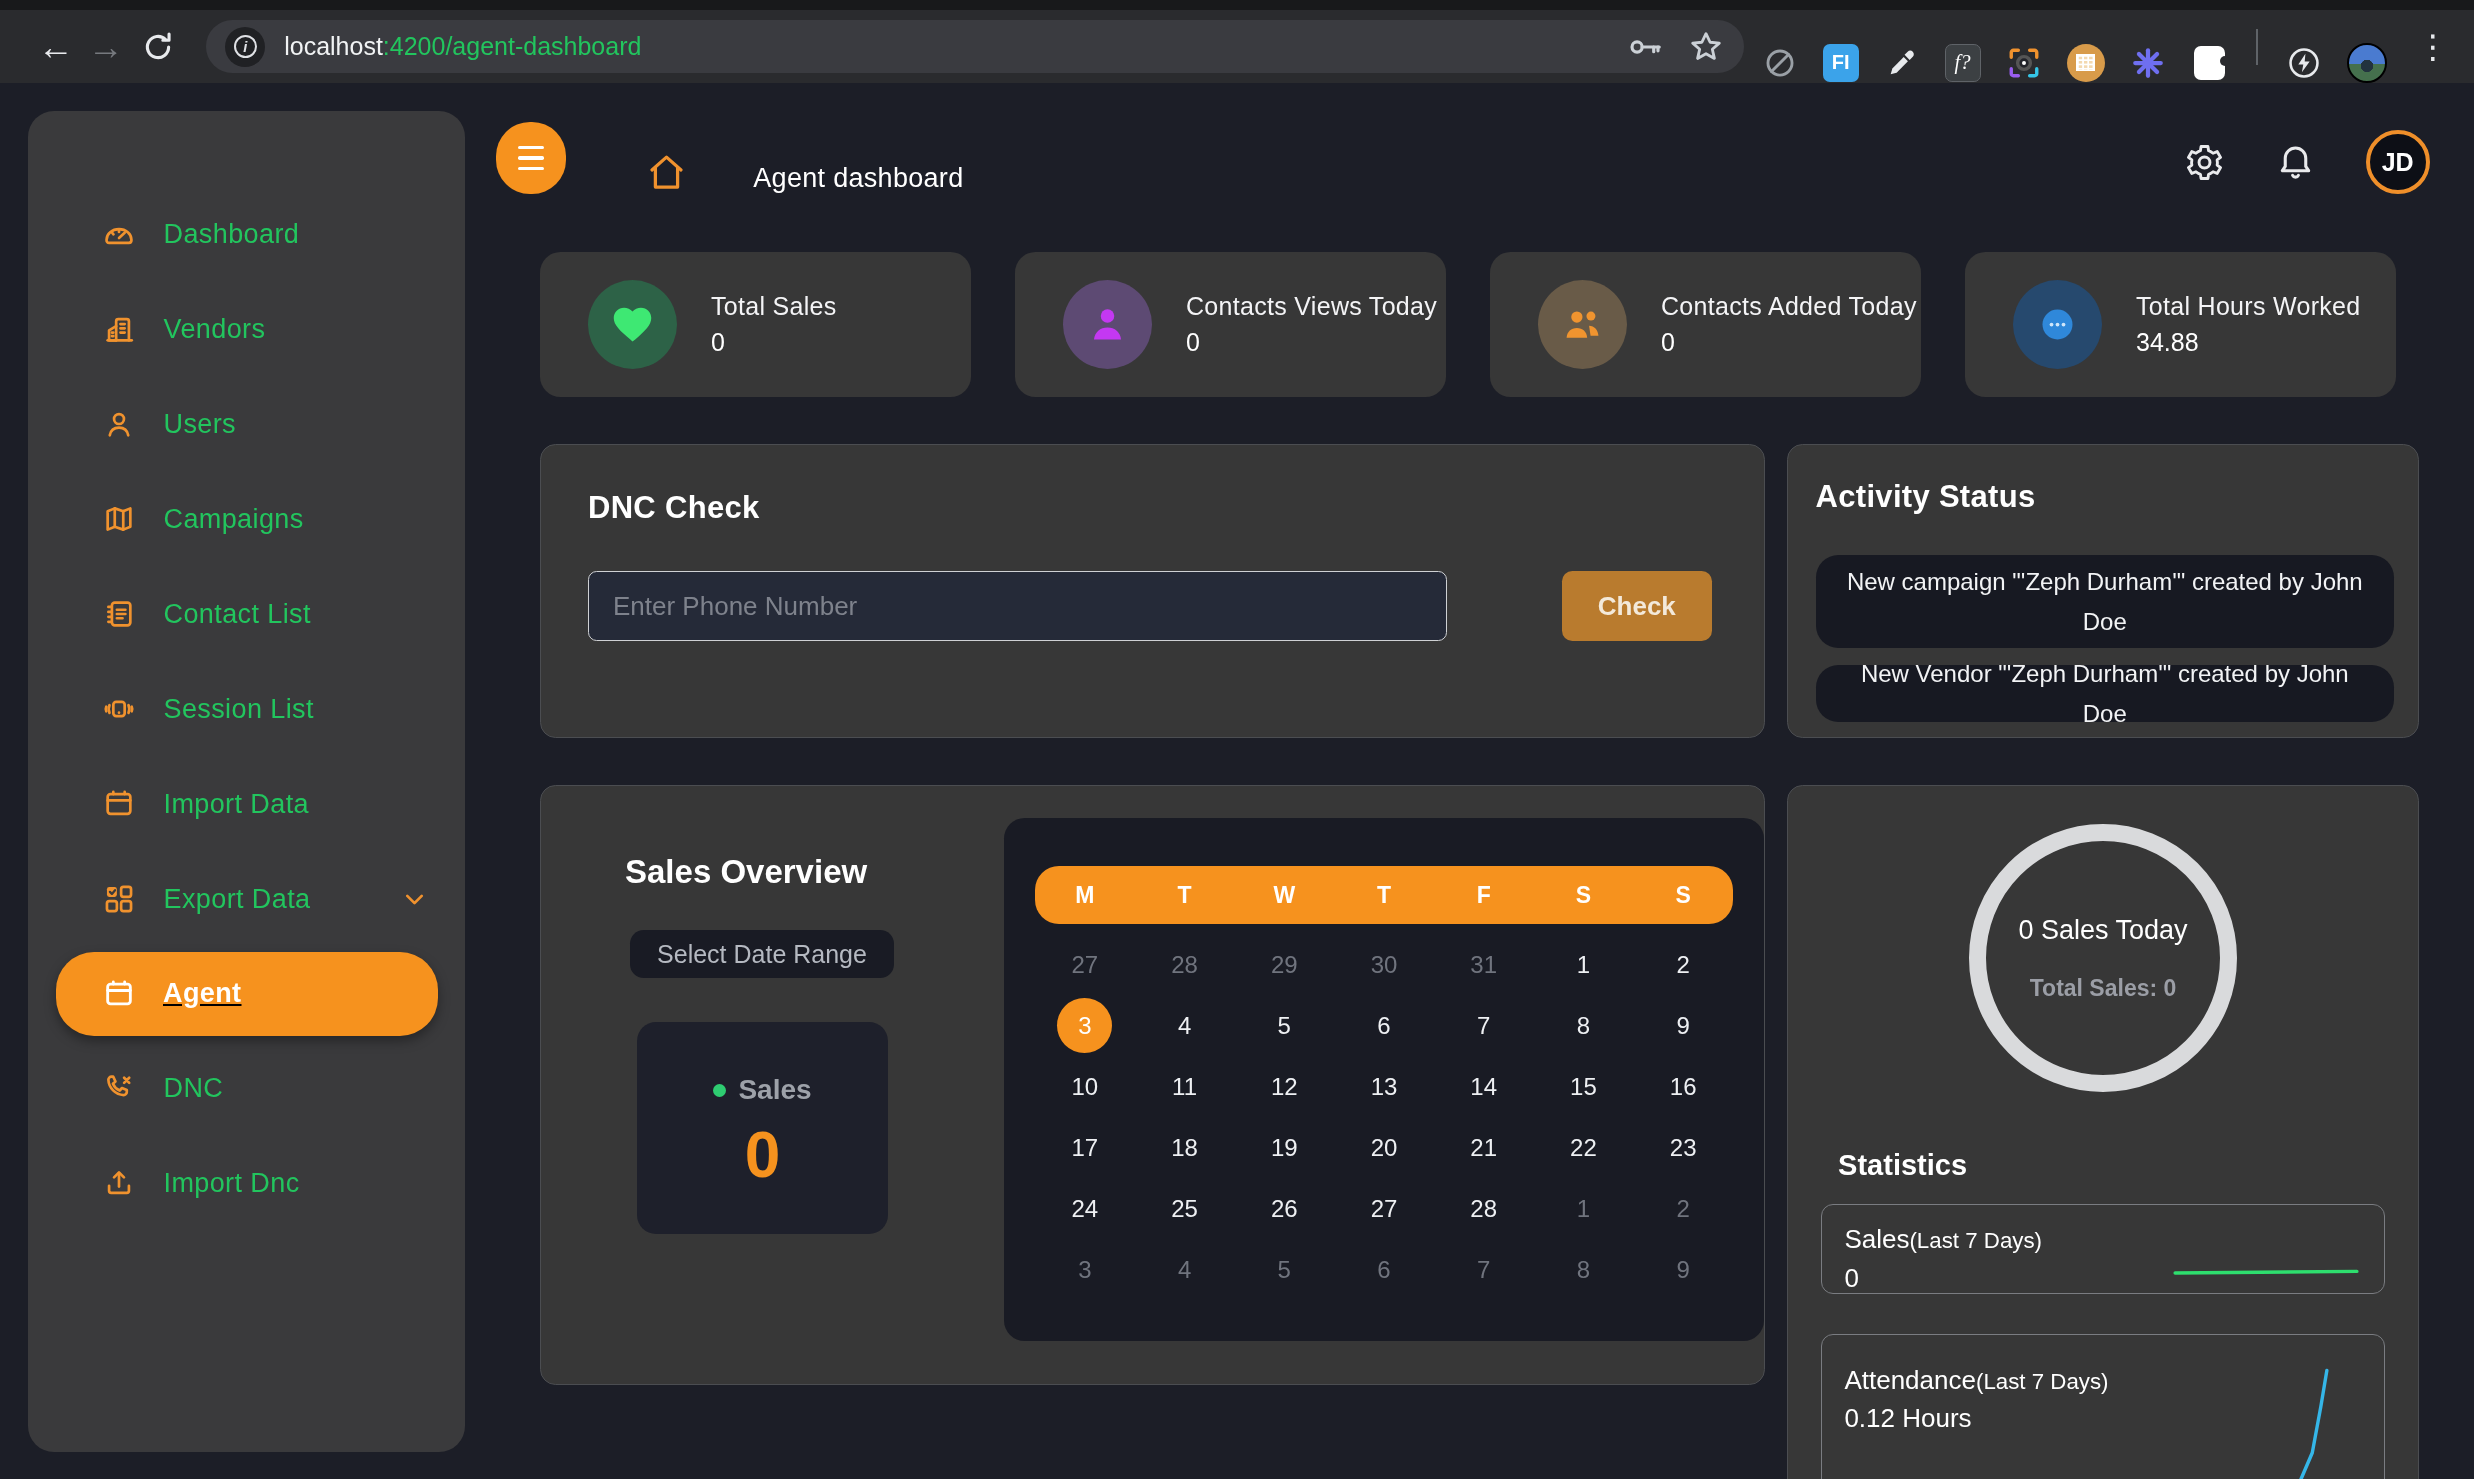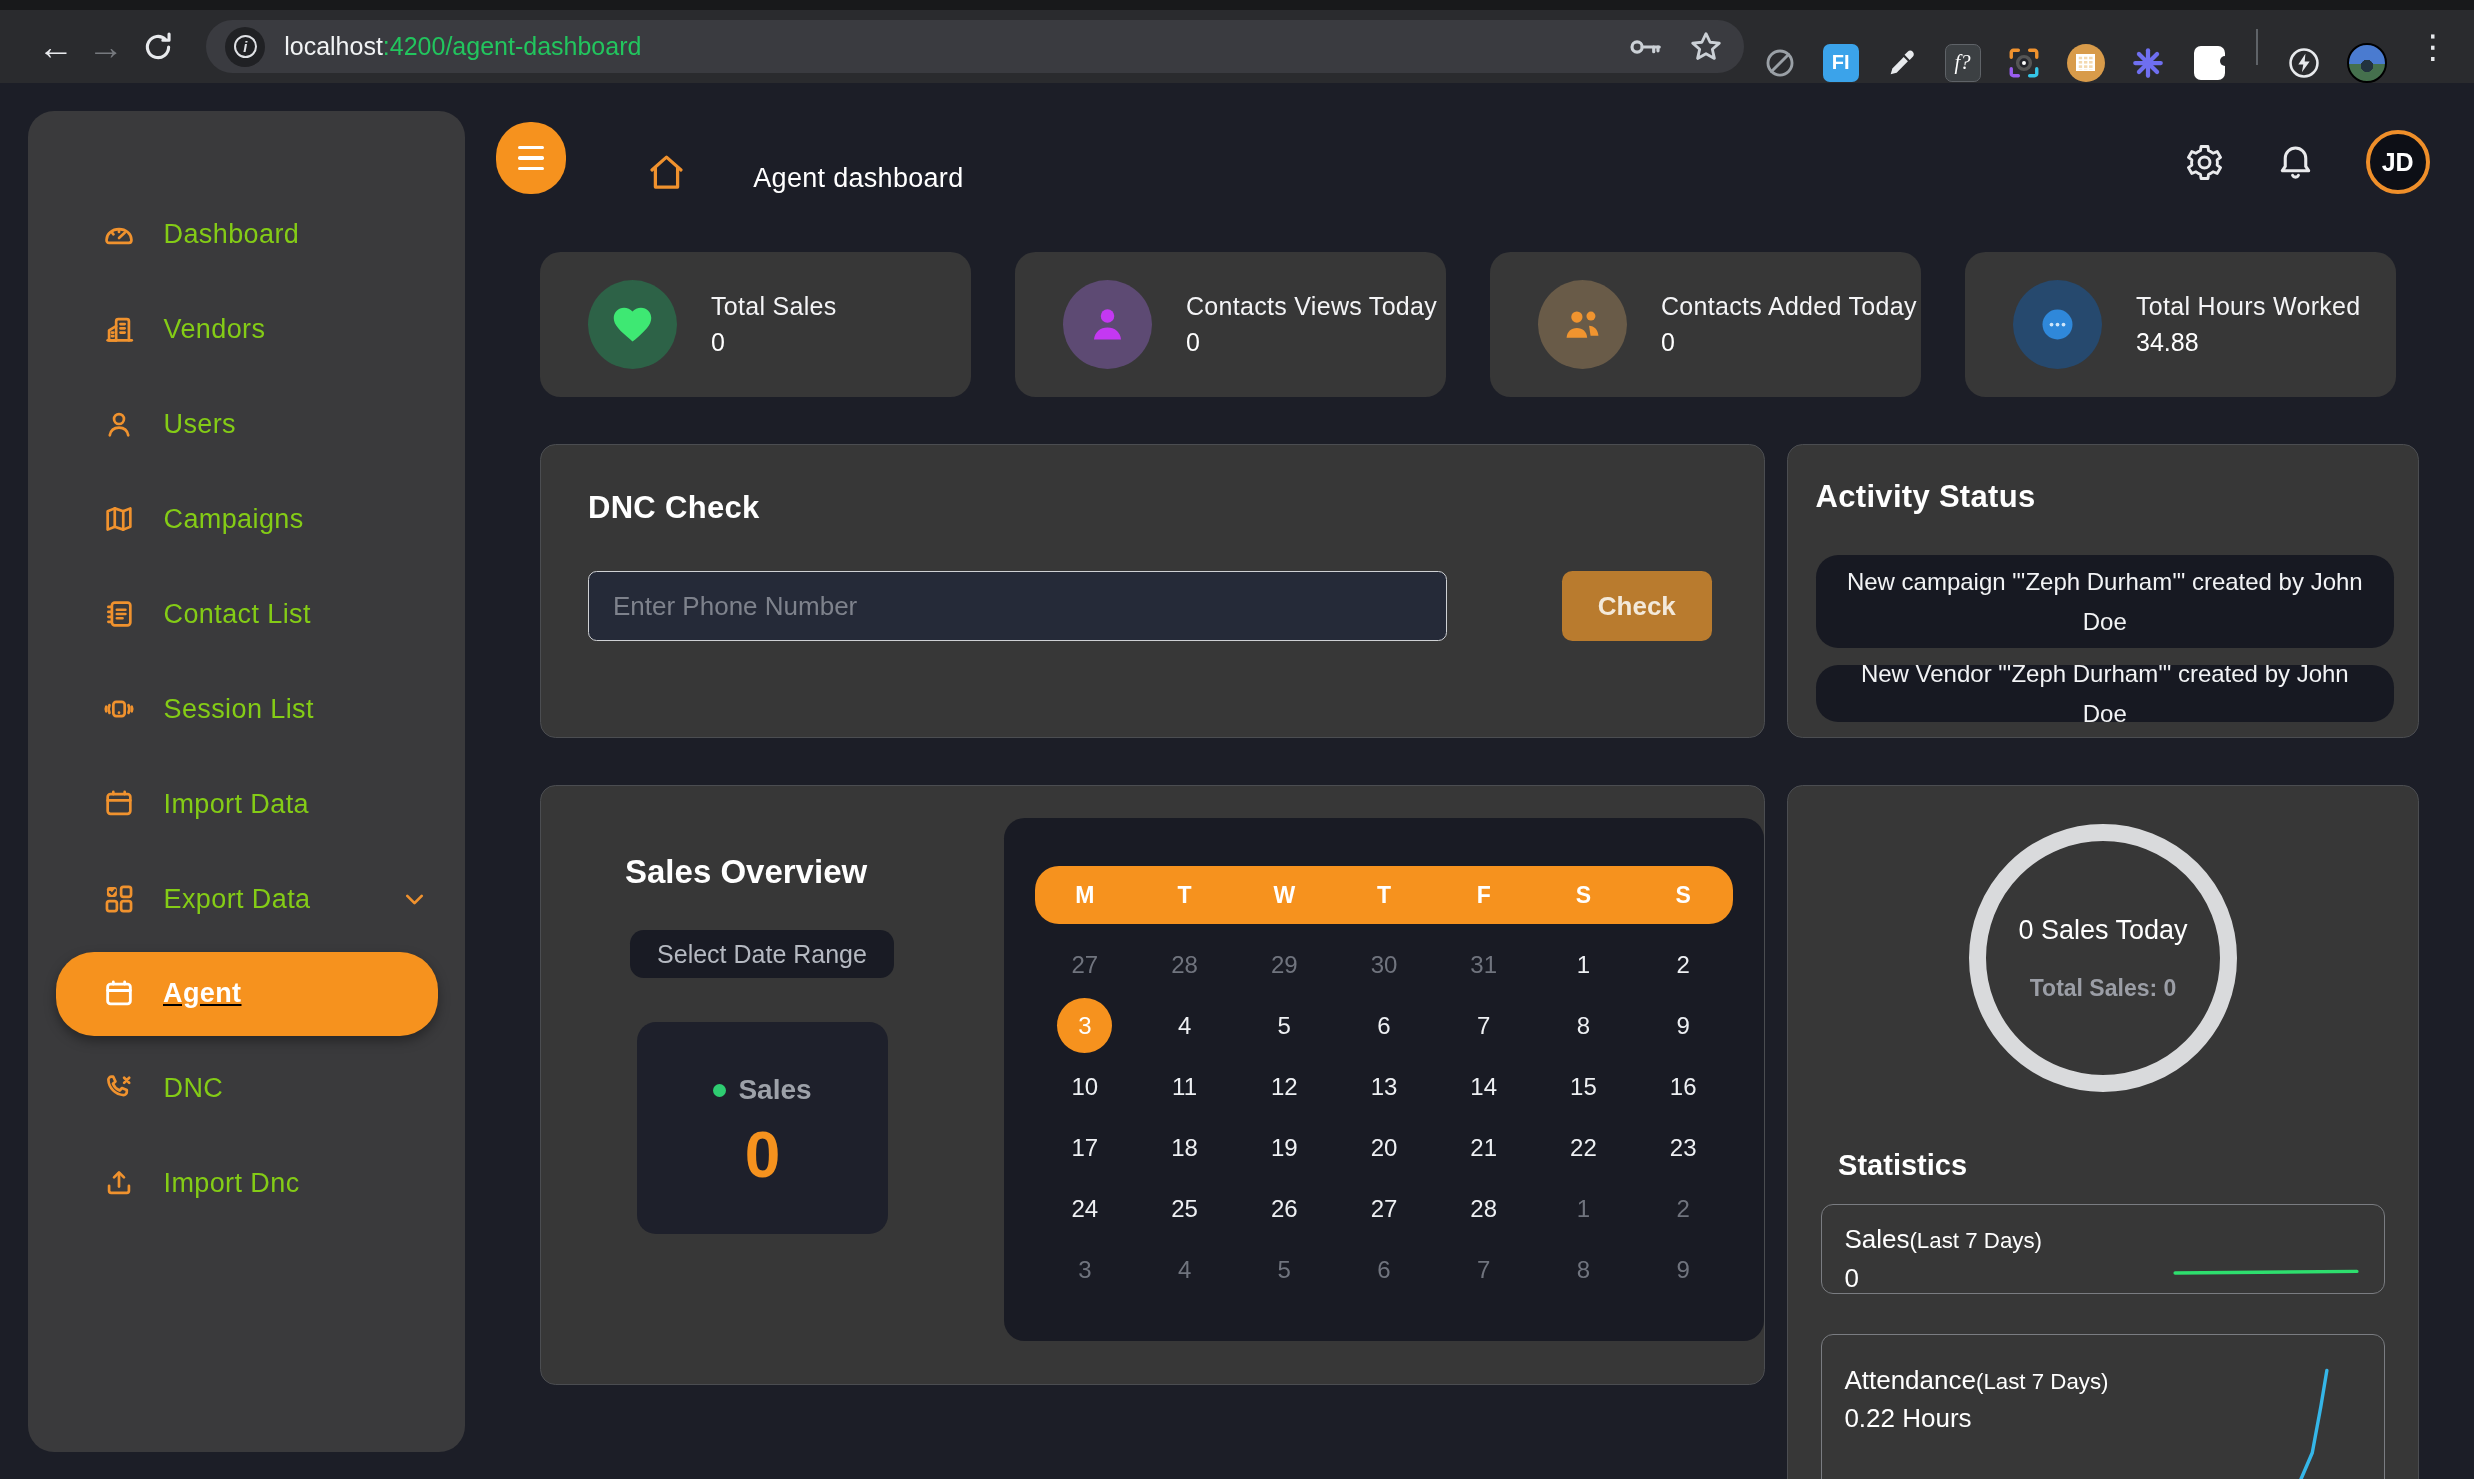--- a/index.html
+++ b/index.html
@@ -50,21 +50,21 @@
   
   .app { position:absolute; left:0; top:83px; width:2475px; height:1396px; background:#1c1e27; }
 
   
   .sidebar { position:absolute; left:28px; top:27.5px; width:437px; height:1341px;
              background:#3a3a3c; border-radius:26px; padding-top:76px; }
   .side-item { position:relative; height:95px; display:flex; align-items:center;
                padding-left:74px; cursor:pointer; }
   .side-item .ic { width:34px; height:34px; flex:none; display:flex; align-items:center; }
   .side-item .ic svg { width:34px; height:34px; }
-  .side-label { margin-left:27.5px; font-size:27px; color:#84cc16; letter-spacing:0.4px; }
+  .side-label { margin-left:27.5px; font-size:27px; color:#22c55e; letter-spacing:0.4px; }
   .side-item.active { height:84px; margin:5.2px 27.5px; padding-left:46px; background:#f6921e;
                       border-radius:38px; box-shadow:0 5.2px 12px rgba(0,0,0,.35);text-decoration:underline; }
   .side-item.active .side-label { color:#fff; font-weight:bold; }
   .side-chevron { position:absolute; right:36px; width:29px; height:29px; }
 
   
   .main { position:absolute; left:496px; top:0; width:1956px; }
   .header-row { margin-top:39px; height:72px; display:flex; align-items:flex-end; padding-right:22.3px;gap:44px; }
   .hamburger { width:70px; height:72px; border-radius:34px; background:#f6921e; display:flex;
                flex-direction:column; align-items:center; justify-content:center; gap:6.9px; cursor:pointer; }
@@ -618,21 +618,21 @@
           <div class="statistics-title">Statistics</div>
           <div class="stat-tile t1">
             <div class="tile-label"><span class="tile-name">Sales</span><span class="tile-qual">(Last 7 Days)</span></div>
             <div class="tile-value">0</div>
             <svg class="spark s1" viewBox="0 0 224 44" preserveAspectRatio="none">
               <polyline points="6,36 218,34" stroke="#2ede6e"></polyline>
             </svg>
           </div>
           <div class="stat-tile t2">
             <div class="tile-label"><span class="tile-name">Attendance</span><span class="tile-qual">(Last 7 Days)</span></div>
-            <div class="tile-value">0.22 Hours</div>
+            <div class="tile-value">0.12 Hours</div>
             <svg class="spark s2" viewBox="0 0 224 160" preserveAspectRatio="none">
               <polyline points="6,152 122,152 148,148 166,106 176,52 181,22 183,10" stroke="#35b6e8"></polyline>
             </svg>
           </div>
         </div>
       </div>
 
     </div>
   </div>
 </div>

